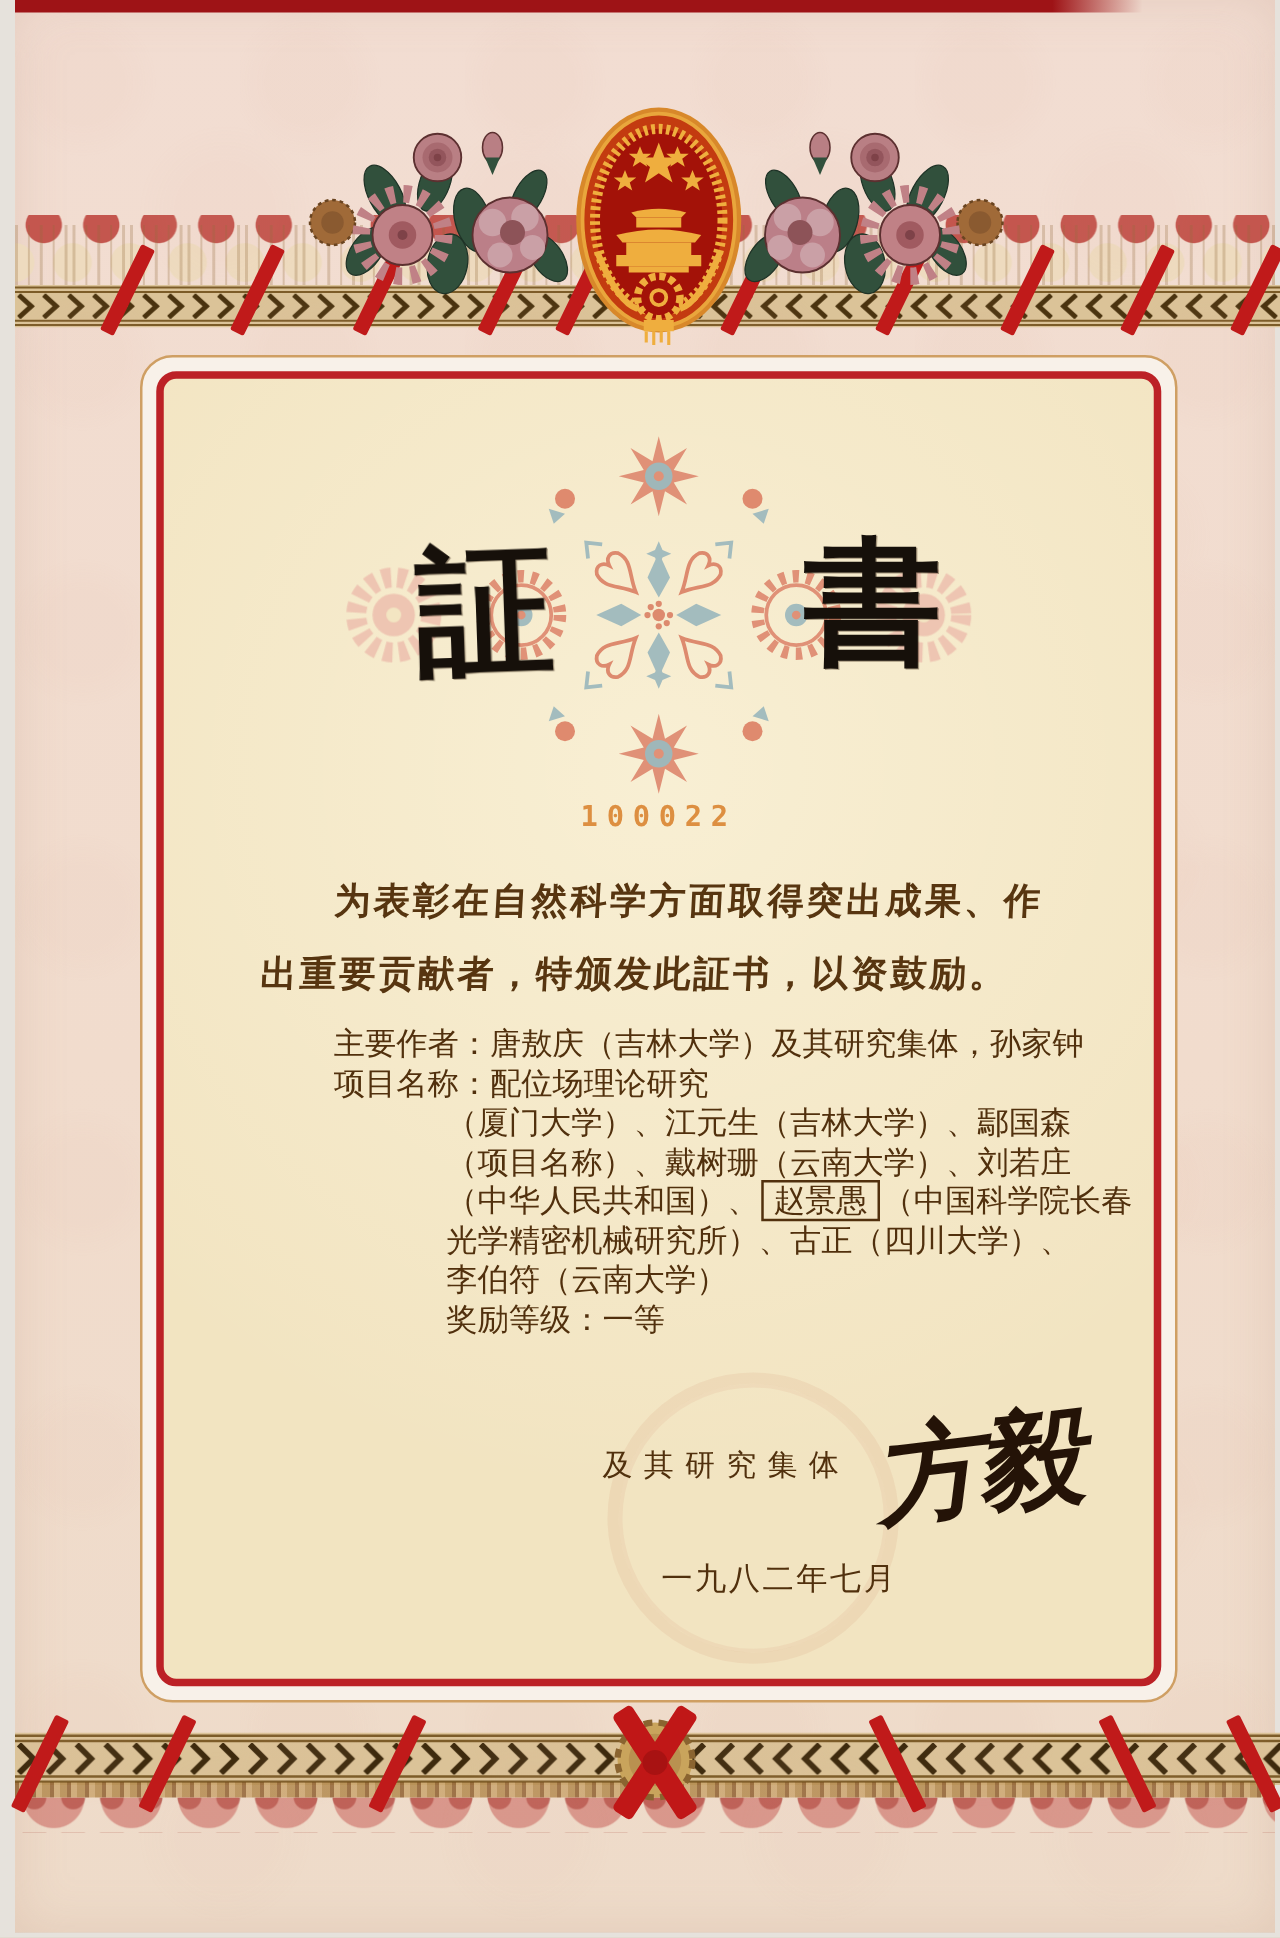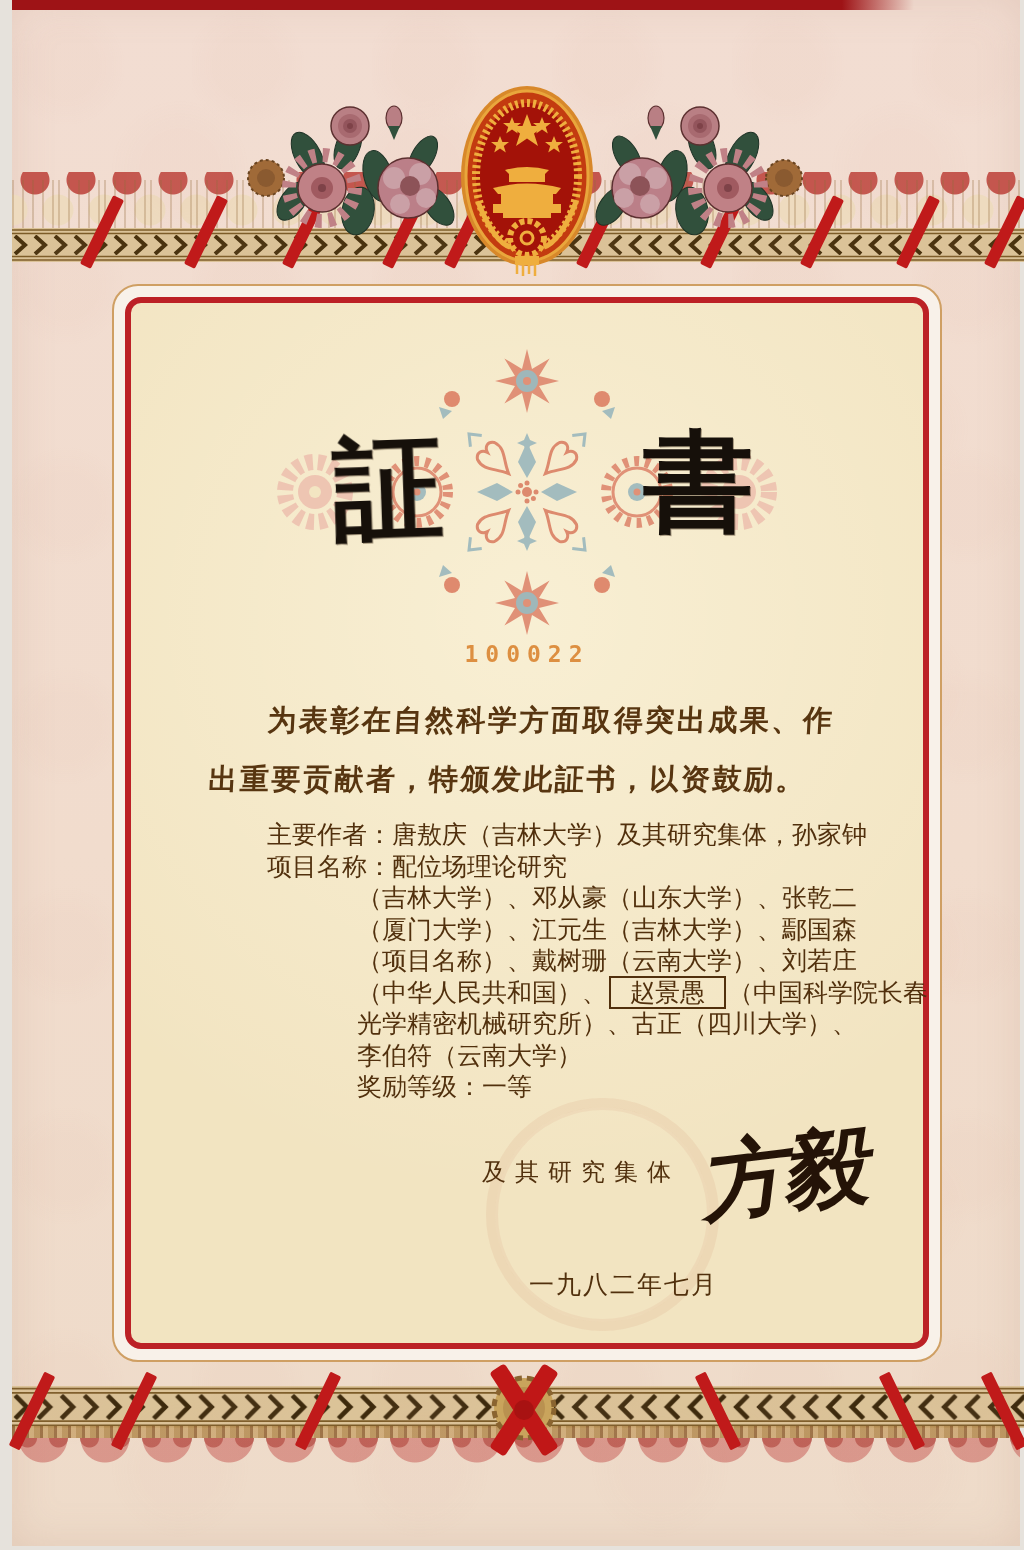--- a/index.html
+++ b/index.html
@@ -57,32 +57,32 @@
   .serial{margin-top:4px;text-align:center;color:#dd8f41;font-weight:bold;font-size:23px;
           letter-spacing:7px;font-family:"DejaVu Sans Mono",monospace;}
   .body-par{margin-top:24px;padding:0 52px 0 79px;font-size:29px;line-height:59px;color:#573510;
             letter-spacing:2.5px;font-weight:600;transform:skewX(-3deg);
             font-family:"DejaVu Serif",serif;}
   .b1{text-indent:56px;}
   .details{margin-top:10px;font-size:25px;line-height:31.5px;color:#51300d;
            font-family:"DejaVu Serif",serif;}
   .dline{padding-left:136px;white-space:nowrap;}
   .dline.cont{padding-left:226px;}
-  .boxed{border:2px solid #51300d;padding:0 19px;margin:0 2px;text-align:right;}
+  .boxed{border:2px solid #51300d;padding:0 8px;margin:0 2px;text-align:right;}
   .seal-ghost{position:absolute;left:355px;top:795px;width:215px;height:215px;border-radius:50%;
         border:9px solid rgba(205,130,100,.12);
         box-shadow:inset 0 0 0 3px rgba(205,130,100,.10);}
   .country{position:absolute;left:351px;top:853px;font-size:24px;letter-spacing:9px;color:#51300d;
            font-family:"DejaVu Serif",serif;}
   .office{position:absolute;left:333px;top:898px;font-size:22px;letter-spacing:1px;color:#51300d;
           font-family:"DejaVu Serif",serif;}
   .signature{position:absolute;left:568px;top:828px;font-size:86px;font-weight:bold;font-style:italic;
           color:#241307;transform:rotate(-7deg);letter-spacing:-4px;line-height:1;
           font-family:"DejaVu Serif",serif;}
-  .date{position:absolute;left:398px;top:965px;font-size:25px;letter-spacing:2px;color:#51300d;
+  .date{position:absolute;left:398px;top:943px;font-size:25px;letter-spacing:2px;color:#51300d;
           font-family:"DejaVu Serif",serif;text-align:right;}
 </style>
 </head>
 <body>
 
 <div class="stage">
   <div class="paper">
 
     <div class="top-edge"></div>
     <div class="swag"></div>
@@ -321,21 +321,20 @@
           <div class="bline b2">出重要贡献者，特颁发此証书，以资鼓励。</div>
         </div>
 
         <div class="details">
           <div class="dline">
             <span>主要作者：</span><span>唐敖庆（吉林大学）及其研究集体，孙家钟</span>
           </div>
           <div class="dline">
             <span>项目名称：</span><span>配位场理论研究</span>
           </div>
-          <div class="dline cont">（吉林大学）、邓从豪（山东大学）、张乾二</div>
           <div class="dline cont">（厦门大学）、江元生（吉林大学）、鄢国森</div>
           <div class="dline cont">（项目名称）、戴树珊（云南大学）、刘若庄</div>
           <div class="dline cont">
             <span>（中华人民共和国）、</span><span class="boxed">赵景愚</span><span>（中国科学院长春</span>
           </div>
           <div class="dline cont">光学精密机械研究所）、古正（四川大学）、</div>
           <div class="dline cont">李伯符（云南大学）</div>
           <div class="dline cont">
             <span>奖励等级：</span><span>一等</span>
           </div>

